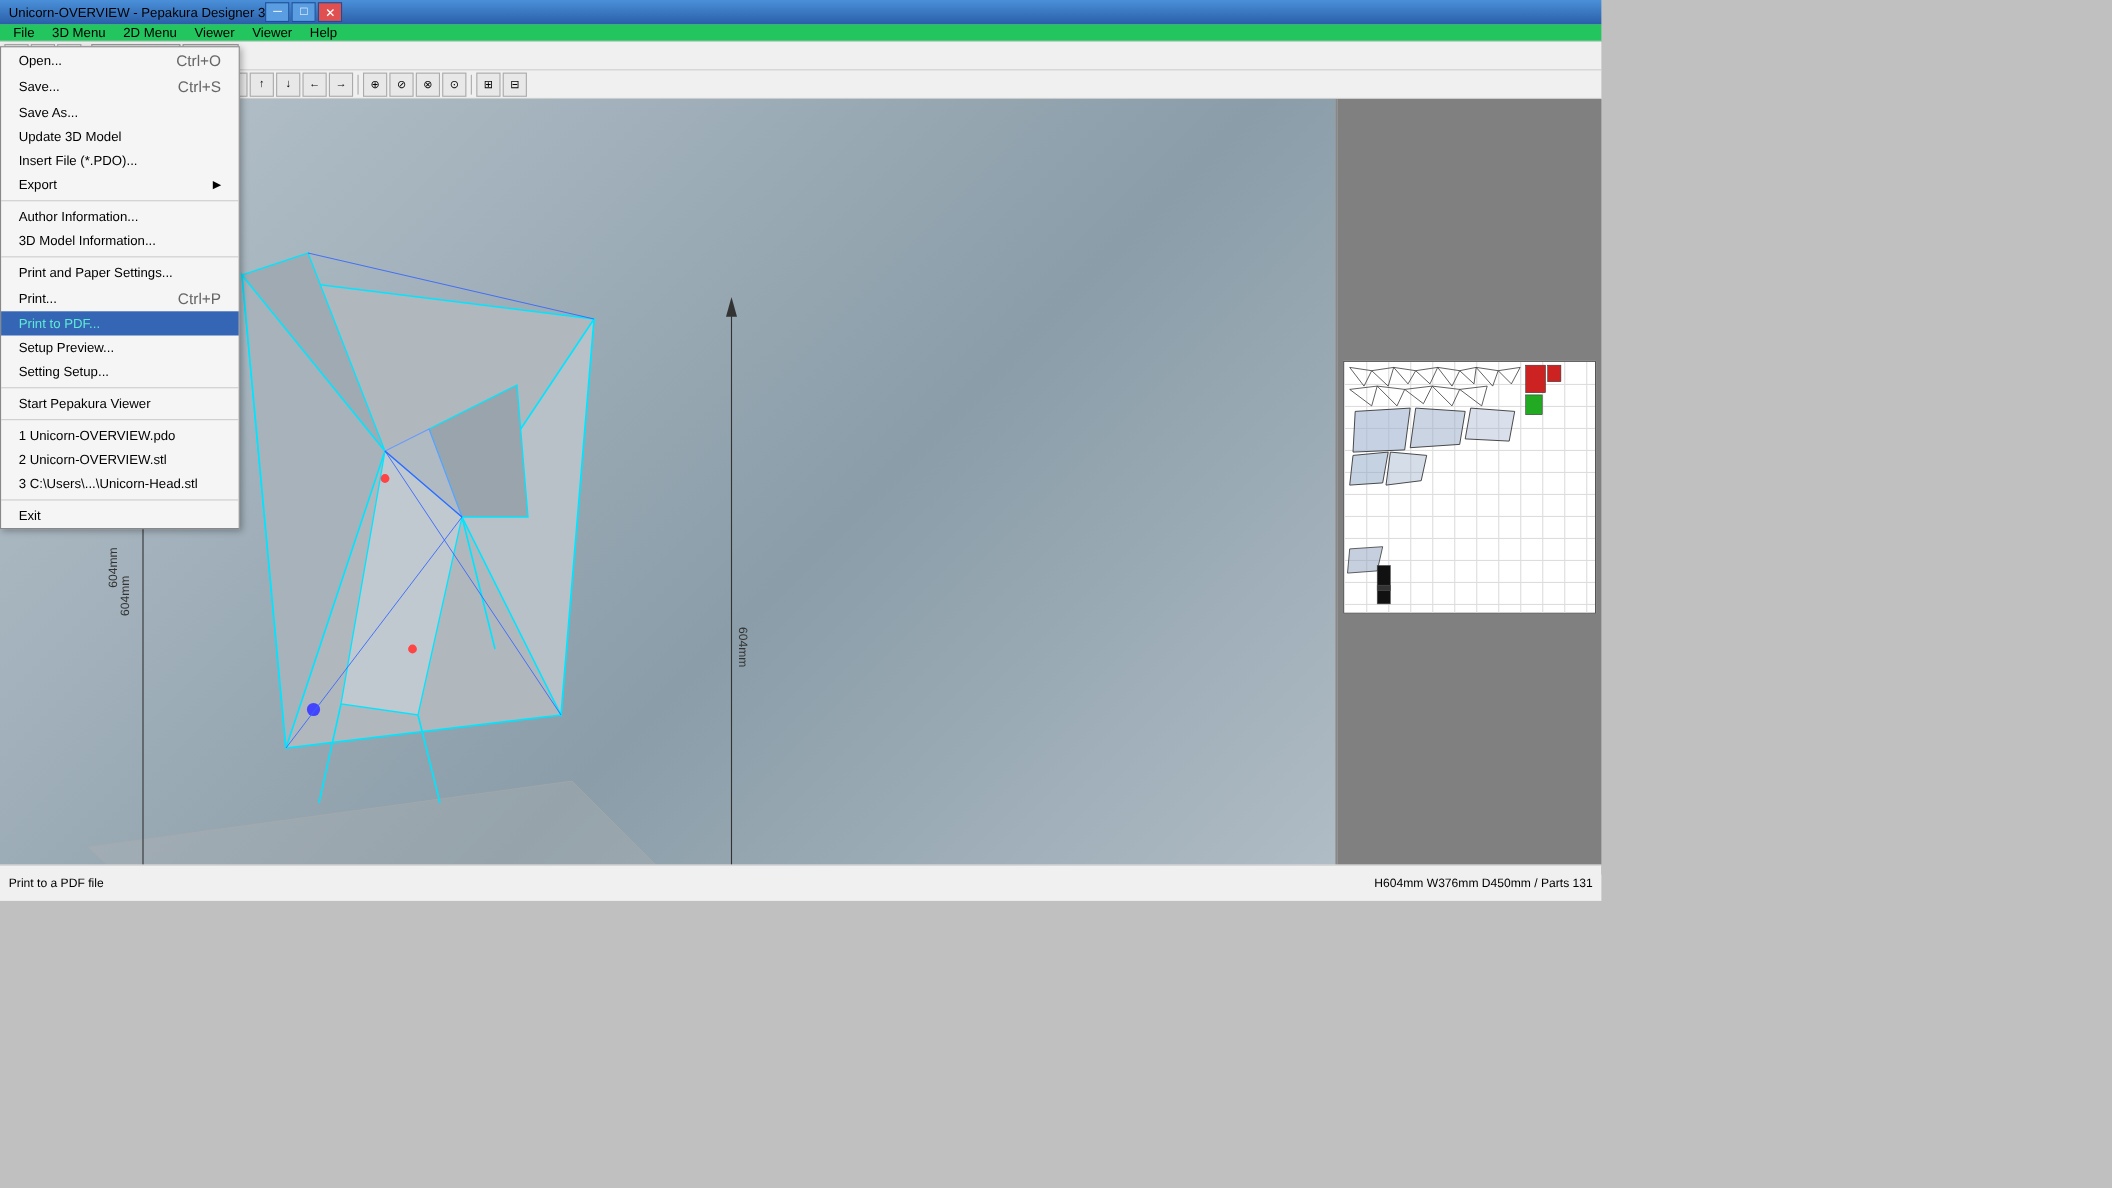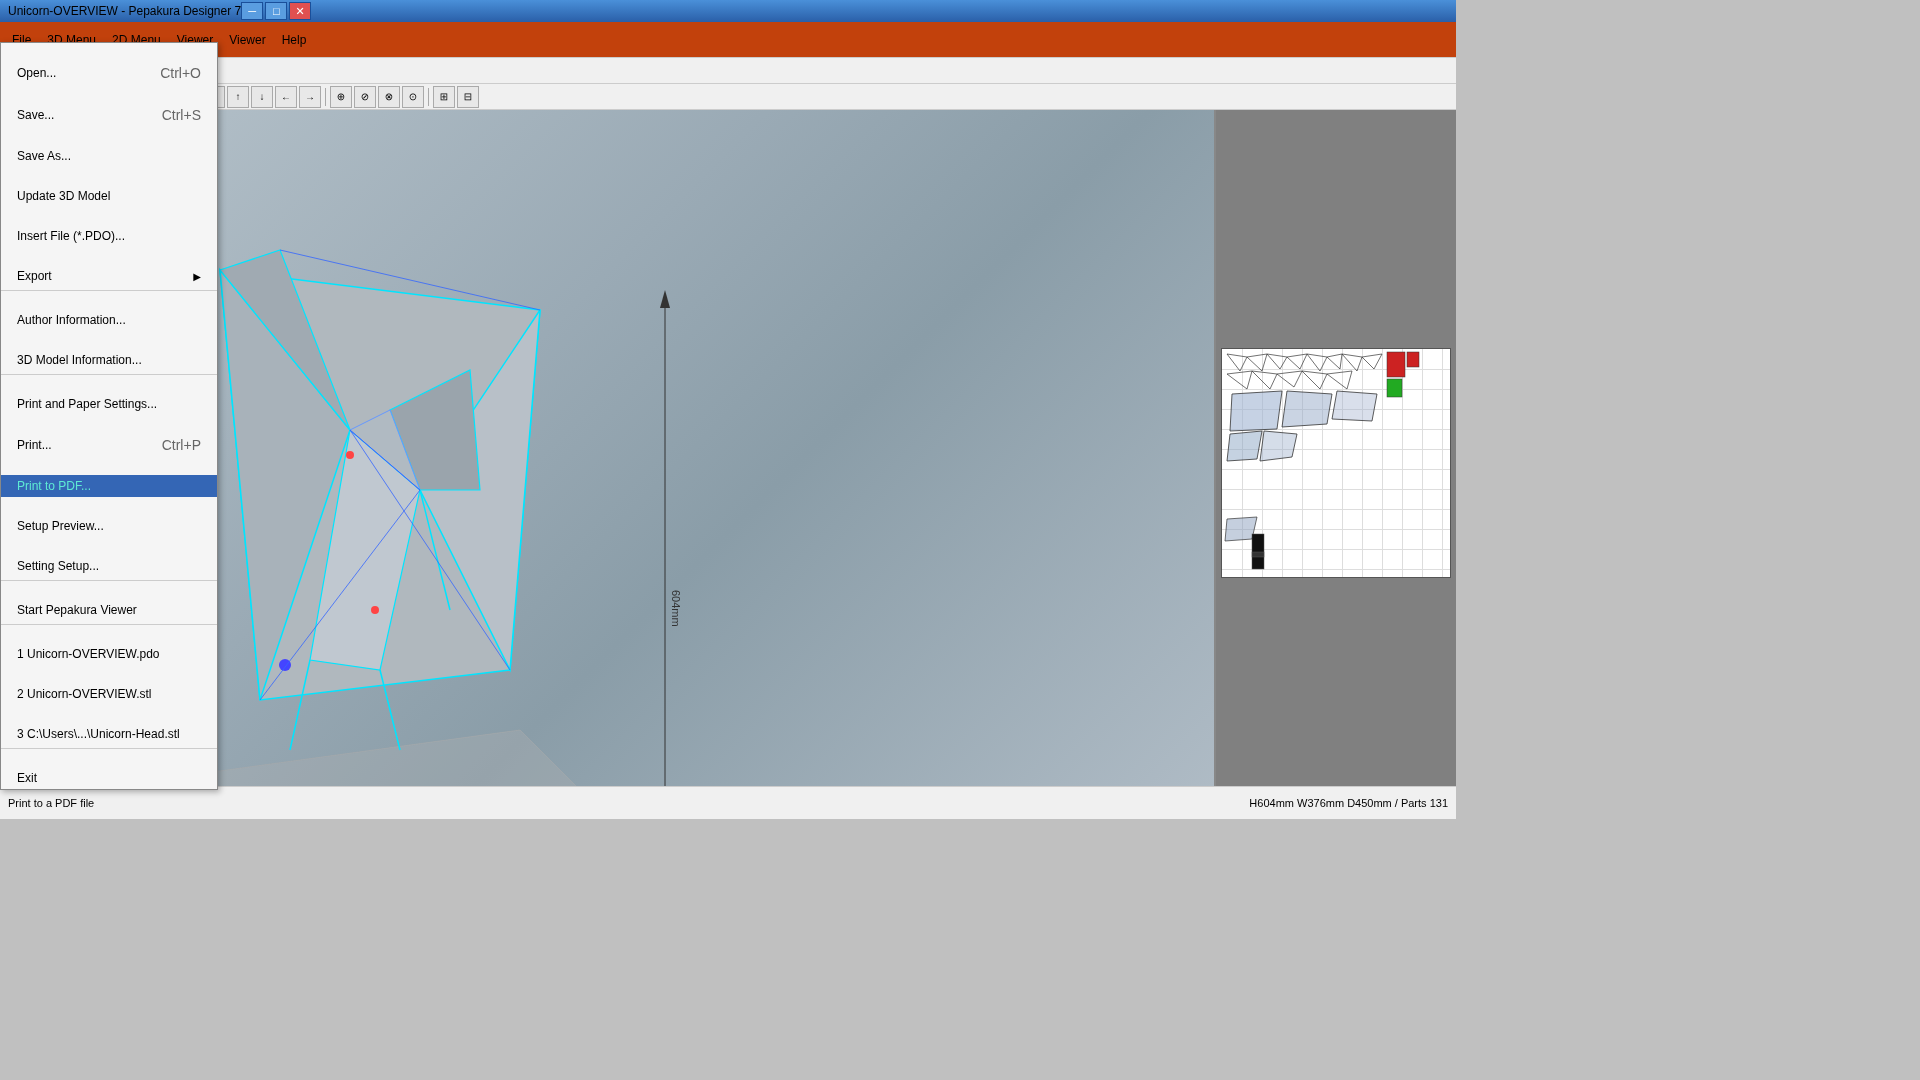--- a/index.html
+++ b/index.html
@@ -37,22 +37,22 @@
       display: flex;
       align-items: center;
       justify-content: center;
       cursor: pointer;
     }
     .win-btn.close { background: #e05050; }
 
     
     #menu-bar {
       width: 100%;
-      height: 36px;
-      background: #c2410c;
+      height: 16px;
+      background: #22c55e;
       display: flex;
       align-items: center;
       border-bottom: 1px solid #ccc;
       padding: 0 4px;
     }
     .menu-item {
       padding: 2px 8px;
       cursor: pointer;
       font-size: 12px;
       height: 100%;
@@ -201,21 +201,20 @@
       box-shadow: 2px 2px 6px rgba(0,0,0,0.3);
     }
     .menu-group-item {
       padding: 4px 16px;
       font-size: 12px;
       display: flex;
       justify-content: space-between;
       align-items: center;
       cursor: pointer;
       color: #000;
-      margin-top: 18px;
     }
     .menu-group-item.highlighted { background: #3466b5; color: #5eead4; }
     .menu-shortcut { color: #666; font-size: 14px; }
     .menu-separator {
       height: 1px;
       background: #ccc;
       margin: 3px 0;
     }
     .menu-arrow { font-size: 10px; }
 
@@ -223,21 +222,21 @@
     .dim-label {
       position: absolute;
       font-size: 12px;
       color: #333;
     }
   </style>
 </head>
 <body>
 
 <div id="title-bar">
-  <span id="title-text">Unicorn-OVERVIEW - Pepakura Designer 7</span>
+  <span id="title-text">Unicorn-OVERVIEW - Pepakura Designer 3</span>
   <div id="window-controls">
     <div class="win-btn">─</div>
     <div class="win-btn">□</div>
     <div class="win-btn close">✕</div>
   </div>
 </div>
 
 <div id="menu-bar">
   <div class="menu-item">File</div>
   <div class="menu-item">3D Menu</div>

